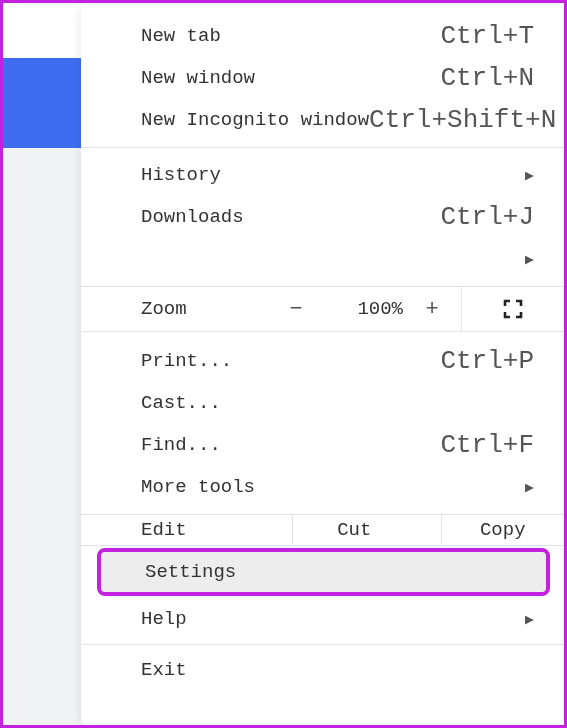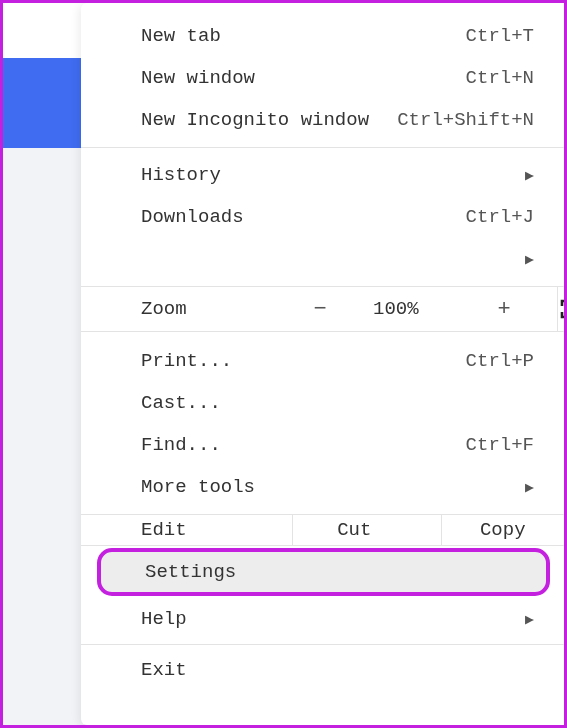--- a/index.html
+++ b/index.html
@@ -46,56 +46,55 @@
     .menu-item {
       display: flex;
       align-items: center;
       height: 42px;
       padding-left: 60px;
       padding-right: 30px;
       cursor: default;
     }
     .menu-item .label { flex: 0 0 auto; }
     .menu-item .spacer { flex: 1 1 auto; }
-    .menu-item .shortcut { color: #555; font-size: 19px; }
+    .menu-item .shortcut { color: #555; font-size: 26px; }
     .menu-item .chevron { color: #555; font-size: 15px; }
     .sep {
       height: 1px;
       background: #e3e3e3;
       margin: 6px 0;
     }
     .sep.tight { margin: 4px 0; }
     
     .zoom-row {
       display: flex;
       align-items: stretch;
       height: 46px;
       border-top: 1px solid #e3e3e3;
       border-bottom: 1px solid #e3e3e3;
-      gap: 24px;
     }
     .zoom-label {
       flex: 0 0 186px;
       display: flex;
       align-items: center;
       padding-left: 60px;
     }
     .zoom-minus, .zoom-plus {
       flex: 0 0 58px;
       display: flex;
       align-items: center;
       justify-content: center;
       font-size: 22px;
       color: #555;
     }
     .zoom-value {
       flex: 0 0 78px;
       display: flex;
       align-items: center;
-      justify-content: flex-start;
+      justify-content: flex-end;
     }
     .zoom-full {
       flex: 1 1 auto;
       display: flex;
       align-items: center;
       justify-content: center;
       border-left: 1px solid #e3e3e3;
     }
     .zoom-full svg { display: block; }
     
@@ -125,21 +124,21 @@
       position: relative;
       margin: 2px 14px 2px 16px;
     }
     .settings-row {
       display: flex;
       align-items: center;
       height: 48px;
       padding-left: 44px;
       background: #ededed;
       border: 4px solid #c420e0;
-      border-radius: 15px;
+      border-radius: 8px;
     }
   </style>
 </head>
 <body>
 
 <div class="viewport">
   <div class="topbar-white"></div>
   <div class="topbar-blue"></div>
 
   <div class="menu">

